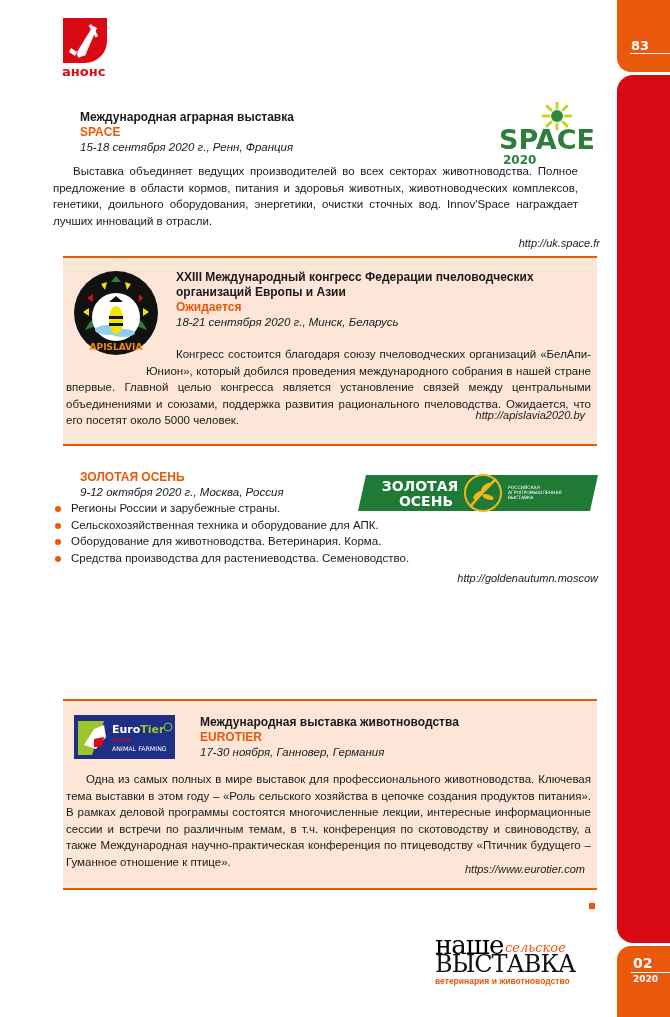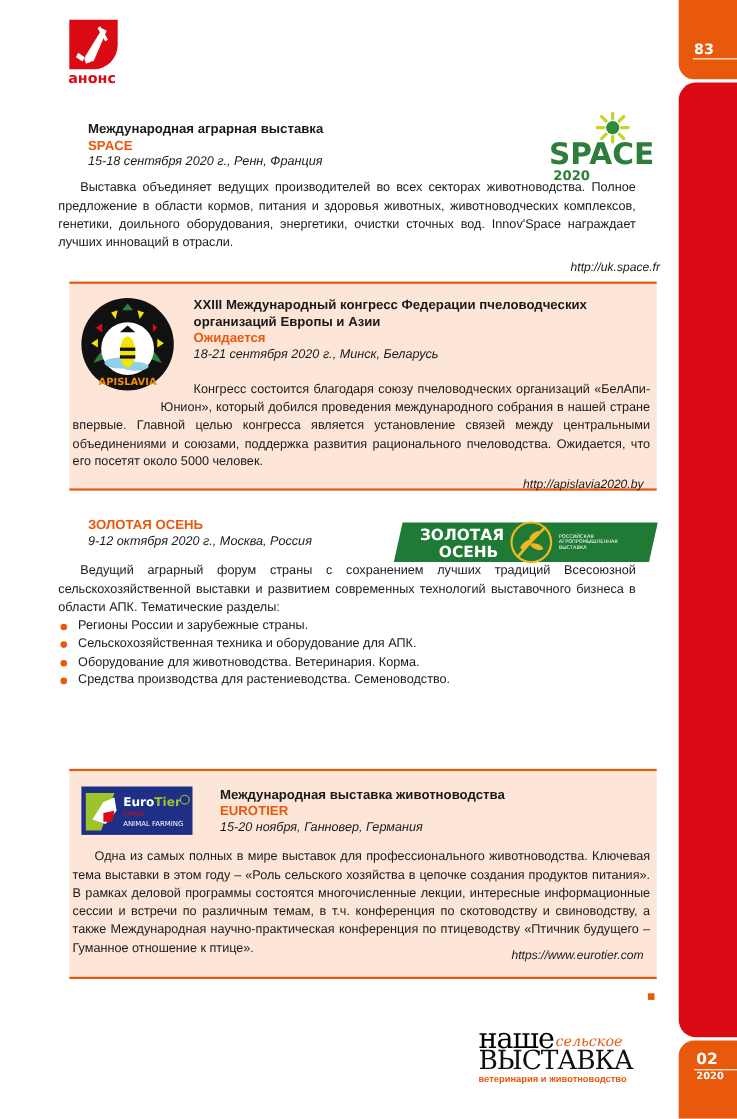--- a/index.html
+++ b/index.html
@@ -150,21 +150,21 @@
   </div>
   <div style="position:absolute; left:113px; top:12px; width:410px;">
     <div class="title">XXIII Международный конгресс Федерации пчеловодческих организаций Европы и Азии</div>
     <div class="accent">Ожидается</div>
     <div class="date">18-21 сентября 2020 г., Минск, Беларусь</div>
   </div>
   <div class="body" style="position:absolute; left:3px; top:88px; width:525px;">
     <span style="float:left; width:80px; height:32px;"></span>
     <span style="display:inline-block; width:30px;"></span><span>Конгресс состоится благодаря союзу пчеловодческих организаций «БелАпи-Юнион», который добился проведения международного собрания в нашей стране впервые. Главной целью конгресса является установление связей между центральными объединениями и союзами, поддержка развития рационального пчеловодства. Ожидается, что его посетят около 5000 человек.</span>
   </div>
-  <div class="url" style="position:absolute; right:12px; top:177px;font-style:italic;">http://apislavia2020.by</div>
+  <div class="url" style="position:absolute; right:12px; top:151px;font-style:italic;">http://apislavia2020.by</div>
 </div>
 
 <div class="section" style="left:80px; top:470px; width:520px;">
   <div class="accent">ЗОЛОТАЯ ОСЕНЬ</div>
   <div class="date">9-12 октября 2020 г., Москва, Россия</div>
   <div style="position:absolute; left:278px; top:3px; width:240px; height:40px;">
     <svg width="240" height="40" viewBox="0 0 240 40">
       <polygon points="8,2 240,2 232,38 0,38" fill="#1f7a35"></polygon>
       <circle cx="125" cy="20" r="18" fill="none" stroke="#f2b71f" stroke-width="2"></circle>
       <path d="M112,34 Q125,18 138,6" stroke="#f2b71f" stroke-width="2.5" fill="none"></path>
@@ -173,45 +173,45 @@
         <ellipse cx="128" cy="14" rx="6" ry="2.5" transform="rotate(-40 128 14)"></ellipse>
         <ellipse cx="130" cy="24" rx="6" ry="2.5" transform="rotate(20 130 24)"></ellipse>
       </g>
       <text x="62" y="18" text-anchor="middle" font-family="DejaVu Sans, sans-serif" font-weight="bold" font-size="14" fill="#fff">ЗОЛОТАЯ</text>
       <text x="68" y="33" text-anchor="middle" font-family="DejaVu Sans, sans-serif" font-weight="bold" font-size="14" fill="#fff">ОСЕНЬ</text>
       <text x="150" y="16" font-family="DejaVu Sans, sans-serif" font-size="4.5" fill="#fff">РОССИЙСКАЯ</text>
       <text x="150" y="21" font-family="DejaVu Sans, sans-serif" font-size="4.5" fill="#fff">АГРОПРОМЫШЛЕННАЯ</text>
       <text x="150" y="26" font-family="DejaVu Sans, sans-serif" font-size="4.5" fill="#fff">ВЫСТАВКА</text>
     </svg>
   </div>
-  <div class="body" style="margin-top:11px; text-indent:20px; margin-left:-27px; width:525px;">Ведущий аграрный форум страны с сохранением лучших традиций Всесоюзной сельскохозяйственной выставки и развитием современных технологий выставочного бизнеса в области АПК. Тематические разделы:</div>
   <ul class="topics" style="margin-left:-27px;">
     <li>Регионы России и зарубежные страны.</li>
     <li>Сельскохозяйственная техника и оборудование для АПК.</li>
     <li>Оборудование для животноводства. Ветеринария. Корма.</li>
     <li>Средства производства для растениеводства. Семеноводство.</li>
   </ul>
+  <div class="url" style="margin-top:6px; width:518px;">http://goldenautumn.moscow</div>
 </div>
 
 <div class="box" style="left:63px; top:699px; width:534px; height:187px;">
   <div style="position:absolute; left:11px; top:14px; width:101px; height:44px; background:#1f2f85;">
     <svg width="101" height="44" viewBox="0 0 101 44">
       <polygon points="4,6 30,6 18,40 4,40" fill="#9dc42a"></polygon>
       <path d="M10,30 L20,14 L30,10 L32,22 L22,34 Z" fill="#fff"></path>
       <path d="M20,24 L30,22 L28,32 L20,32 Z" fill="#d90a14"></path>
       <text x="38" y="18" font-family="DejaVu Sans, sans-serif" font-weight="bold" font-size="11" fill="#fff"><tspan>Euro</tspan><tspan fill="#9dc42a">Tier</tspan></text>
       <circle cx="94" cy="12" r="4" fill="none" stroke="#9dc42a" stroke-width="1"></circle>
       <text x="38" y="27" font-family="DejaVu Sans, sans-serif" font-size="6" fill="#d90a14">CHINA</text>
       <text x="38" y="36" font-family="DejaVu Sans, sans-serif" font-size="6.3" fill="#fff">ANIMAL FARMING</text>
     </svg>
   </div>
   <div style="position:absolute; left:137px; top:14px; width:390px;">
     <div class="title">Международная выставка животноводства</div>
     <div class="accent">EUROTIER</div>
-    <div class="date">15-20 ноября, Ганновер, Германия</div>
+    <div class="date">17-30 ноября, Ганновер, Германия</div>
   </div>
   <div class="body" style="position:absolute; left:3px; top:70px; width:525px; text-indent:20px;">Одна из самых полных в мире выставок для профессионального животноводства. Ключевая тема выставки в этом году – «Роль сельского хозяйства в цепочке создания продуктов питания». В рамках деловой программы состоятся многочисленные лекции, интересные информационные сессии и встречи по различным темам, в т.ч. конференция по скотоводству и свиноводству, а также Международная научно-практическая конференция по птицеводству «Птичник будущего – Гуманное отношение к птице».</div>
   <div class="url" style="position:absolute; right:12px; top:162px;">https://www.eurotier.com</div>
 </div>
 
 <div class="end-mark"></div>
 
 <div class="mag-logo">
   <div class="mag-line1">наше</div>
   <div class="mag-script">сельское</div>

